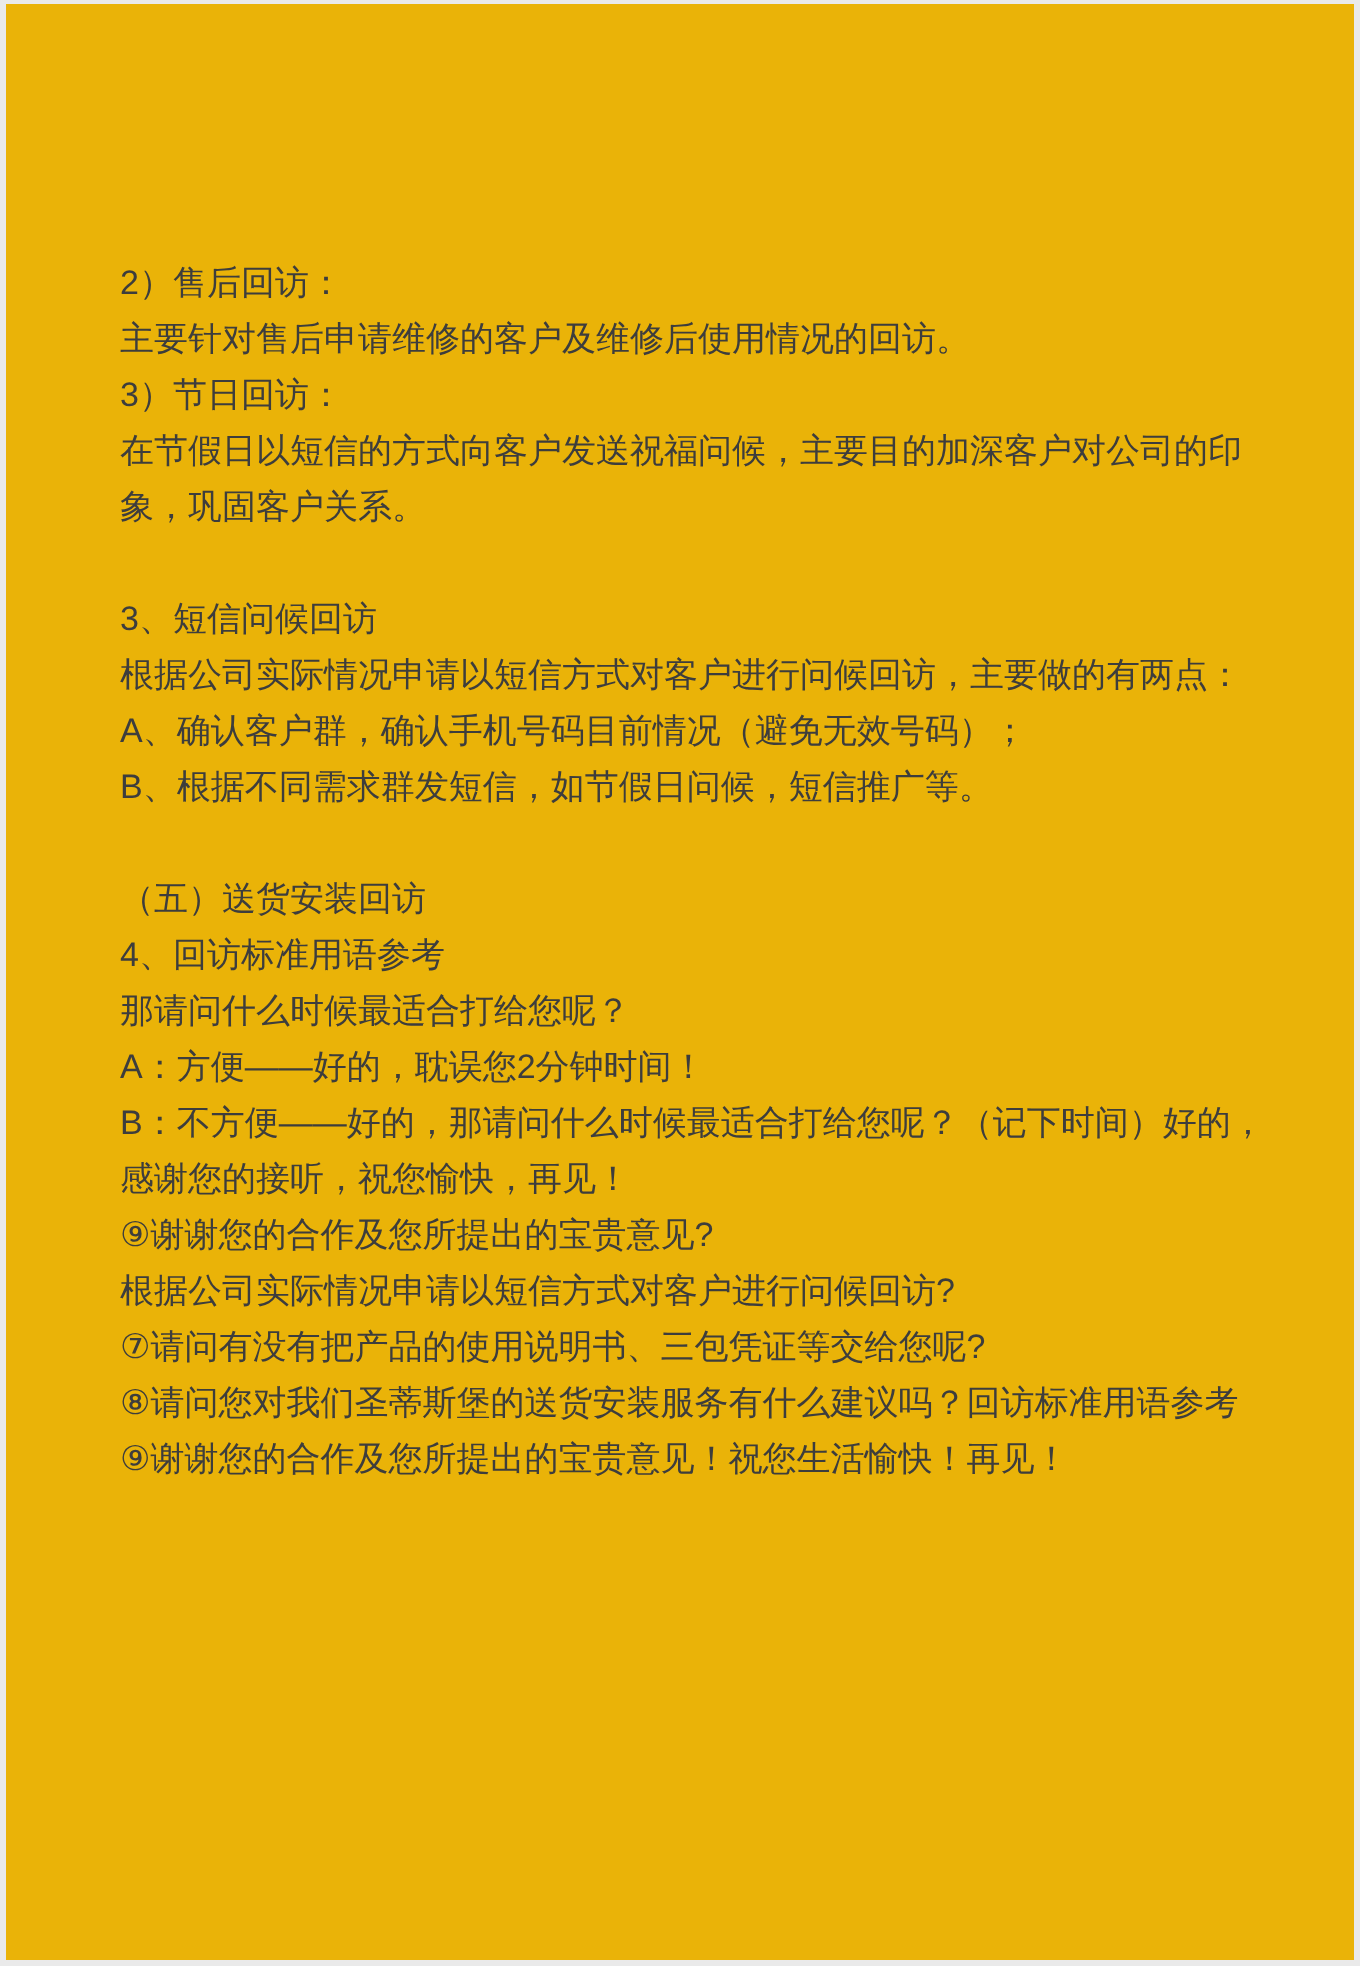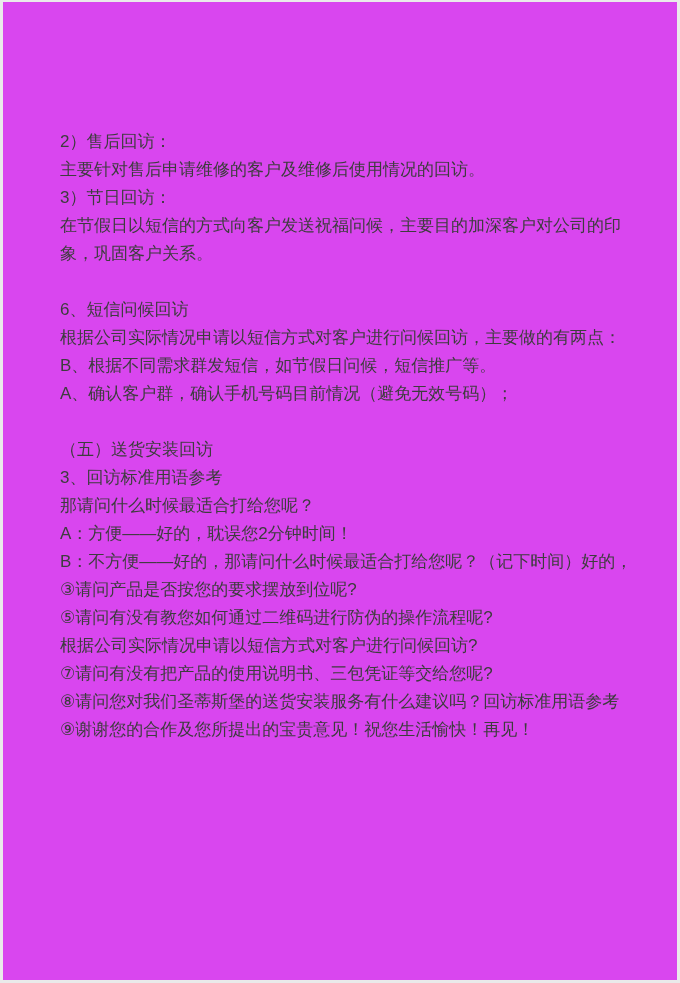--- a/index.html
+++ b/index.html
@@ -13,21 +13,21 @@
     overflow: hidden;
     position: relative;
     font-family: "Liberation Sans", "DejaVu Sans", sans-serif;
   }
   .paper {
     position: absolute;
     left: 3px;
     top: 2px;
     right: 3px;
     bottom: 3px;
-    background: #d946ef;
+    background: #eab308;
   }
   .doc-content {
     padding: 126px 38px 0 57px;
     font-size: 17px;
     line-height: 28px;
     color: #3d3d3d;
   }
   .text-line {
     height: 28px;
     white-space: pre;
@@ -38,30 +38,30 @@
 <body>
 
 <div class="paper">
   <div class="doc-content">
       <div class="text-line">2）售后回访：</div>
       <div class="text-line">主要针对售后申请维修的客户及维修后使用情况的回访。</div>
       <div class="text-line">3）节日回访：</div>
       <div class="text-line">在节假日以短信的方式向客户发送祝福问候，主要目的加深客户对公司的印</div>
       <div class="text-line">象，巩固客户关系。</div>
       <div class="text-line"></div>
-      <div class="text-line">6、短信问候回访</div>
+      <div class="text-line">3、短信问候回访</div>
       <div class="text-line">根据公司实际情况申请以短信方式对客户进行问候回访，主要做的有两点：</div>
+      <div class="text-line">A、确认客户群，确认手机号码目前情况（避免无效号码）；</div>
       <div class="text-line">B、根据不同需求群发短信，如节假日问候，短信推广等。</div>
-      <div class="text-line">A、确认客户群，确认手机号码目前情况（避免无效号码）；</div>
       <div class="text-line"></div>
       <div class="text-line">（五）送货安装回访</div>
-      <div class="text-line">3、回访标准用语参考</div>
+      <div class="text-line">4、回访标准用语参考</div>
       <div class="text-line">那请问什么时候最适合打给您呢？</div>
       <div class="text-line">A：方便——好的，耽误您2分钟时间！</div>
       <div class="text-line">B：不方便——好的，那请问什么时候最适合打给您呢？（记下时间）好的，</div>
-      <div class="text-line">③请问产品是否按您的要求摆放到位呢?</div>
-      <div class="text-line">⑤请问有没有教您如何通过二维码进行防伪的操作流程呢?</div>
+      <div class="text-line">感谢您的接听，祝您愉快，再见！</div>
+      <div class="text-line">⑨谢谢您的合作及您所提出的宝贵意见?</div>
       <div class="text-line">根据公司实际情况申请以短信方式对客户进行问候回访?</div>
       <div class="text-line">⑦请问有没有把产品的使用说明书、三包凭证等交给您呢?</div>
       <div class="text-line">⑧请问您对我们圣蒂斯堡的送货安装服务有什么建议吗？回访标准用语参考</div>
       <div class="text-line">⑨谢谢您的合作及您所提出的宝贵意见！祝您生活愉快！再见！</div>
     </div>
 </div>
 
 </body></html>

